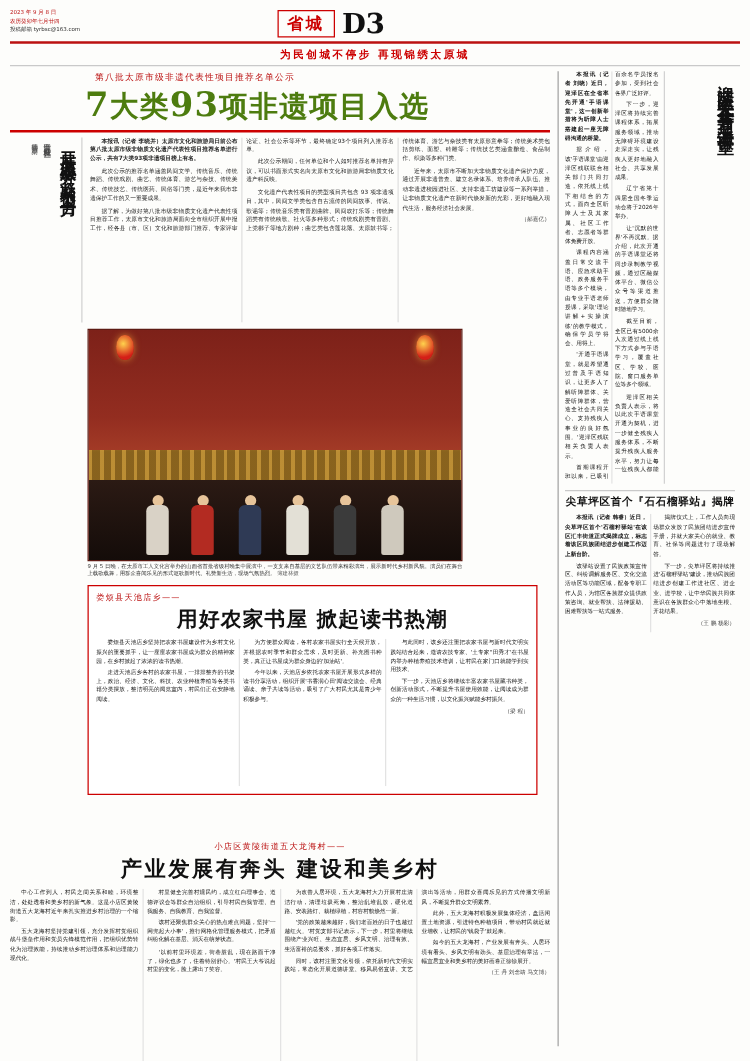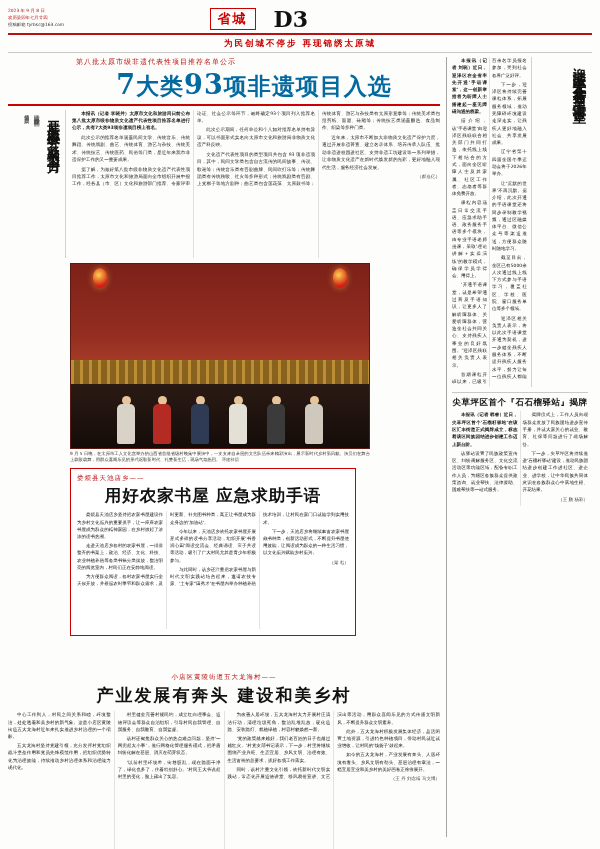--- a/index.html
+++ b/index.html
@@ -56,21 +56,21 @@
     font-size: 5px;
     color: #555;
     line-height: 1.4;
     text-align: center;
   }
   .mast-right {
     width: 150px;
     display: flex;
     align-items: center;
     justify-content: flex-end;
-    gap: 18px;
+    gap: 6px;
     padding-top: 2px;
   }
   .badge-sc {
     border: 1.6px solid #c00;
     color: #c00;
     font-weight: bold;
     font-size: 13px;
     padding: 1px 7px;
     letter-spacing: 2px;
     font-family: "DejaVu Serif", "Liberation Serif", serif;
@@ -116,25 +116,24 @@
     color: #b11;
     letter-spacing: 1px;
     padding-left: 68px;
     margin-bottom: 1px;
   }
   .headline-main {
     font-family: "DejaVu Serif", "Liberation Serif", serif;
     font-size: 23px;
     font-weight: bold;
     letter-spacing: 1px;
-    color: #0369a1;
+    color: #4d7c0f;
     padding-left: 60px;
     line-height: 1.15;
     margin: 2px 0 4px 0;
-    text-align: center;
   }
   .headline-main .num { font-size: 27px; }
   .rule-red { height: 1.5px; background: #c00; margin: 3px 0 4px 0; }
 
   .lead-wrap { display: flex; gap: 6px; }
   .vert-head {
     width: 58px;
     border-right: 1px solid #d2d2d2;
     padding-right: 4px;
     display: flex;
@@ -235,21 +234,21 @@
     line-height: 1.5;
     color: #333;
     text-align: justify;
     margin-top: 2px;
   }
   .caption .credit { color: #666; }
 
   
   .boxed {
     margin: 5px 0 0 62px;
-    width: 286px;
+    width: 360px;
     border: 1.4px solid #c00;
     padding: 5px 6px 6px 6px;
     background: #fff;
   }
   .boxed .kick2 { font-size: 6.5px; color: #b11; letter-spacing: 1px; }
   .boxed h2 {
     margin: 2px 0 4px 0;
     font-family: "DejaVu Serif", "Liberation Serif", serif;
     font-size: 16.5px;
     font-weight: bold;
@@ -423,21 +422,21 @@
           </div>
         </div>
         <div class="caption">
           <span>9 月 5 日晚，在太原市工人文化宫举办的山西省首批省级村晚集中展演中，一支支来自基层的文艺队伍带来精彩演出，展示新时代乡村新风貌。演员们在舞台上载歌载舞，用群众喜闻乐见的形式讴歌新时代、礼赞新生活，现场气氛热烈。</span>
           <span class="credit">薄建林摄</span>
         </div>
       </div>
 
       <div class="boxed">
         <div class="kick2">娄烦县天池店乡——</div>
-        <h2>用好农家书屋  应急求助手语</h2>
+        <h2>用好农家书屋  掀起读书热潮</h2>
         <div class="cols">
           <p>娄烦县天池店乡坚持把农家书屋建设作为乡村文化振兴的重要抓手，让一座座农家书屋成为群众的精神家园，在乡村掀起了浓浓的读书热潮。</p>
           <p>走进天池店乡各村的农家书屋，一排排整齐的书架上，政治、经济、文化、科技、农业种植养殖等各类书籍分类摆放，整洁明亮的阅览室内，村民们正在安静地阅读。</p>
           <p>为方便群众阅读，各村农家书屋实行全天候开放，并根据农时季节和群众需求，及时更新、补充图书种类，真正让书屋成为群众身边的'加油站'。</p>
           <p>今年以来，天池店乡依托农家书屋开展形式多样的读书分享活动，组织开展'书香润心田'阅读交流会、经典诵读、亲子共读等活动，吸引了广大村民尤其是青少年积极参与。</p>
           <p>与此同时，该乡还注重把农家书屋与新时代文明实践站结合起来，邀请农技专家、'土专家''田秀才'在书屋内举办种植养殖技术培训，让村民在家门口就能学到实用技术。</p>
           <p>下一步，天池店乡将继续丰富农家书屋藏书种类，创新活动形式，不断提升书屋使用效能，让阅读成为群众的一种生活习惯，以文化振兴赋能乡村振兴。</p>
           <p class="sig">（梁 程）</p>
         </div>
       </div>

